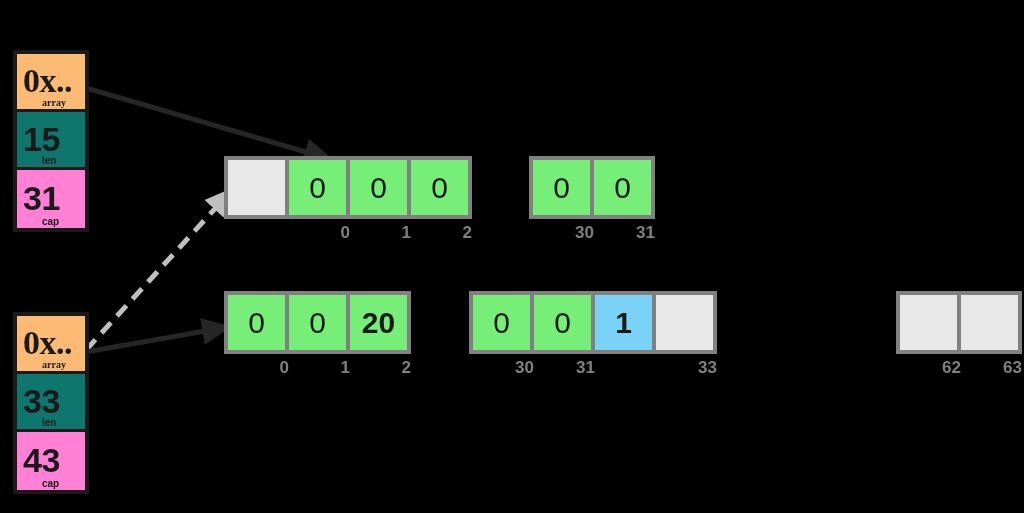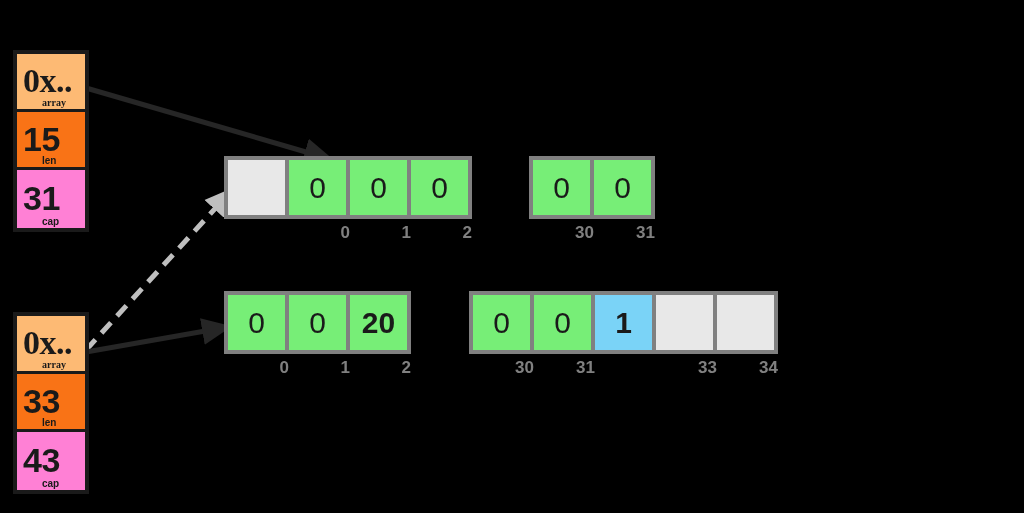--- a/index.html
+++ b/index.html
@@ -47,21 +47,21 @@
     position: absolute;
     left: 5px;
     bottom: 1px;
     font-size: 10px;
     font-weight: 700;
     color: #1a1a1a;
     line-height: 1;
     margin-left: 20px;
   }
   .f-array { background: #fdba74; font-family: Liberation Serif, serif; }
-  .f-len   { background: #f97316; }
+  .f-len   { background: #0f766e; }
   .f-cap   { background: #ff80d5; }
 
   
   .segment {
     position: absolute;
     display: flex;
     background: #808080;
     padding: 4px;
     box-sizing: border-box;
   }
@@ -205,18 +205,23 @@
       <div class="cell green">
         <span class="cval">0</span>
         <span class="cidx">31</span>
       </div>
       <div class="cell blue">
         <span class="cval bold">1</span>
       </div>
       <div class="cell gray">
         <span class="cidx">33</span>
       </div>
+    </div>
+  <div class="segment" id="seg-new-tail" style="left:896px; top:291px;">
       <div class="cell gray">
-        <span class="cidx">34</span>
+        <span class="cidx">62</span>
+      </div>
+      <div class="cell gray">
+        <span class="cidx">63</span>
       </div>
     </div>
 
 </div>
 
 </body></html>

